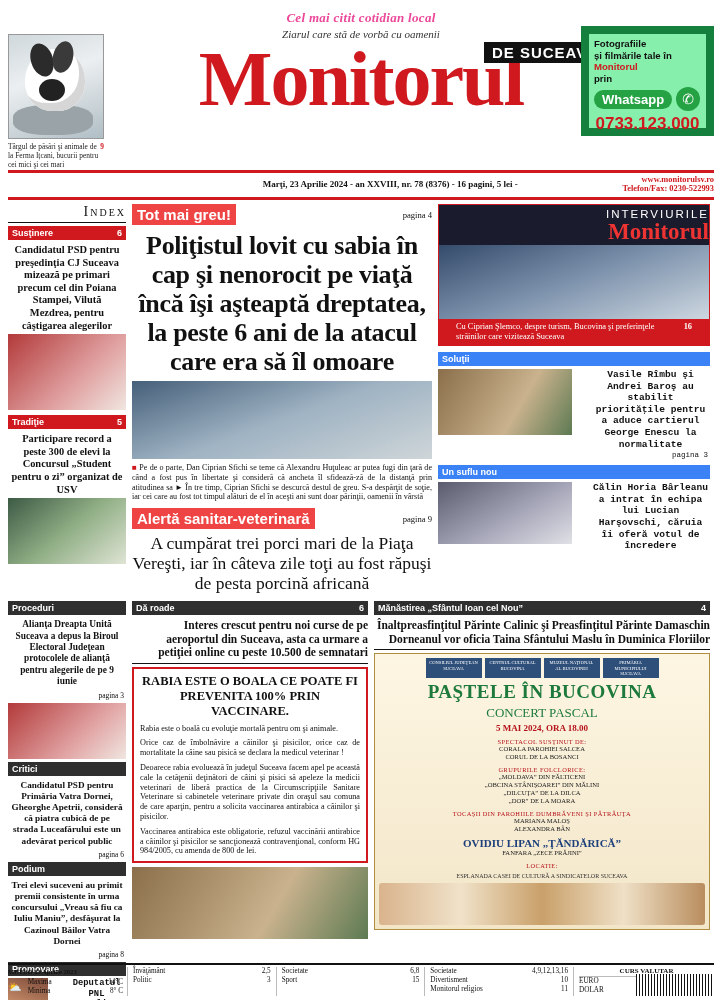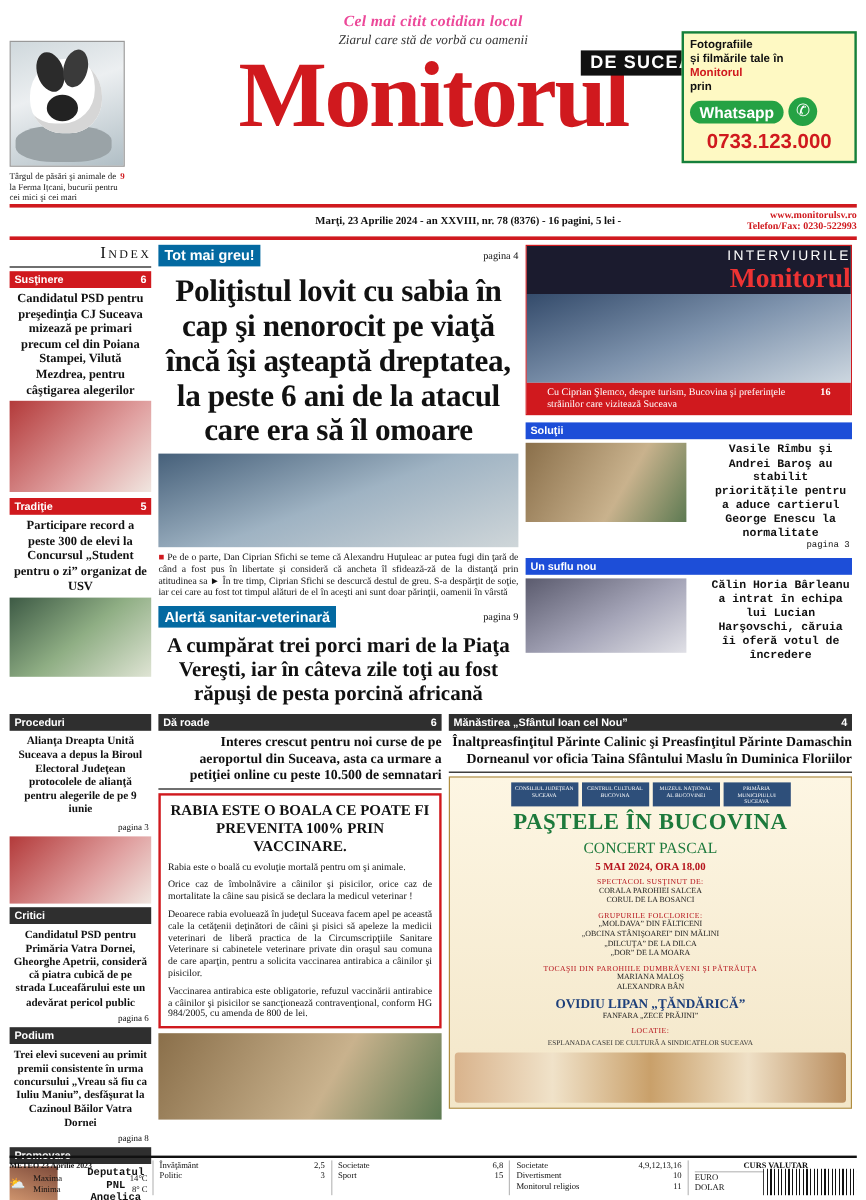--- a/index.html
+++ b/index.html
@@ -45,22 +45,22 @@
   .rabbit-box .blob4 { position:absolute; left:30px; top:44px; width:26px; height:22px; background:#222; border-radius:50%; }
   .rabbit-box .blob5 { position:absolute; left:4px; top:70px; width:80px; height:30px; background:#9aa3a7; border-radius:40%; }
   .rabbit-cap {
     position:absolute; left:0; top:132px; width:96px;
     font-size:7.4px; line-height:9px; color:#222; font-family:"Liberation Serif", serif;
   }
   .rabbit-cap .pg { color:#d0191e; font-weight:bold; float:right; }
 
   
   .wa-box {
-    position:absolute; right:0; top:16px; width:146px; height:110px;
-    border:2px solid #15803d; padding:4px 5px; background:#fef9c3;
+    position:absolute; right:0; top:16px; width:133px; height:110px;
+    border:8px solid #15803d; padding:4px 5px; background:#86efac;
   }
   .wa-text { font-size:9.6px; line-height:11.5px; font-weight:bold; color:#111; font-family:"Liberation Sans", sans-serif; }
   .wa-text .red { color:#d0191e; }
   .wa-row { display:flex; align-items:center; gap:4px; margin-top:3px; }
   .wa-badge {
     background:#25a244; color:#fff; font-weight:bold; font-size:13px;
     border-radius:11px; padding:2px 8px; font-family:"Liberation Sans", sans-serif;
   }
   .wa-circle {
     width:24px; height:24px; border-radius:50%; background:#25a244;
@@ -83,53 +83,53 @@
 
   
   .index-head {
     text-align:right; font-variant:small-caps; font-size:14px; letter-spacing:2px;
     border-bottom:1px solid #111; padding-bottom:2px; margin-bottom:3px;
   }
   .sect-head {
     background:#d0191e; color:#fff; font-family:"Liberation Sans", sans-serif;
     font-size:9px; font-weight:bold; padding:2px 4px; display:flex; justify-content:space-between;
   }
-  .sect-head.gray { background:#1d4ed8; }
+  .sect-head.gray { background:#3b82f6; }
   .sect-head.dark { background:#2f2f2f; }
   .lead-sm {
     font-size:10.4px; line-height:12.6px; font-weight:bold; text-align:center;
     padding:4px 3px 2px 3px;
   }
   .photo {
     position:relative; overflow:hidden; background:#b9c4cc; border:0;
   }
   .ph-caption { font-size:7.5px; text-align:right; padding:1px 2px 0 0; }
   .art-b { background:linear-gradient(120deg,#8a6f4a,#c9b28d 60%,#5d7a52); }
   .art-c { background:linear-gradient(160deg,#46607a,#9fb3c3 50%,#cfd6d9); }
   .art-d { background:linear-gradient(200deg,#7d4a3a,#c98f6a 55%,#e3d7c8); }
   .art-e { background:linear-gradient(140deg,#3d5a45,#8fae84 50%,#dfe4d4); }
   .art-f { background:linear-gradient(150deg,#5b5b6e,#a5a5b8 55%,#e0e0e6); }
   .art-g { background:linear-gradient(135deg,#b33a3a,#e0a0a0 60%,#f0e6e0); }
   .art-h { background:linear-gradient(160deg,#344b6b,#7e93ad 50%,#cdd7e0); }
 
   
   .flag-red {
-    background:#0369a1; color:#fff; font-family:"Liberation Sans", sans-serif;
-    font-size:12px; font-weight:bold; padding:2px 5px; display:inline-block;
+    background:#ef4444; color:#fff; font-family:"Liberation Sans", sans-serif;
+    font-size:15px; font-weight:bold; padding:2px 5px; display:inline-block;
   }
   .flag-row { display:flex; justify-content:space-between; align-items:center; }
   .flag-row .pg { font-size:8.6px; color:#111; }
   .headline-main {
     font-size:26px; line-height:29px; font-weight:bold; text-align:center;
     margin:6px 0 5px 0; letter-spacing:-.3px;
   }
   .body-sm { font-size:8.1px; line-height:9.8px; text-align:justify; }
   .body-sm .sq { color:#d0191e; font-size:8px; }
   .headline-2 {
-    font-size:17.5px; line-height:20px; font-weight:bold; text-align:center; margin:4px 0 3px 0;
+    font-size:17.5px; line-height:20px; font-weight:normal; text-align:center; margin:4px 0 3px 0;
   }
 
   
   .interview-box { border:1px solid #d0191e; }
   .iv-top { background:#1b1b2e; color:#fff; text-align:right; padding:3px 0 1px 0; }
   .iv-top .t1 { font-family:"Liberation Sans", sans-serif; font-size:11.5px; letter-spacing:2px; }
   .iv-top .t2 { font-family:"Liberation Serif", serif; color:#e33; font-size:23px; font-weight:bold; line-height:24px; }
   .iv-photo { height:74px; }
   .iv-cap { background:#d0191e; color:#fff; font-size:8.4px; line-height:10px; padding:3px 17px; display:flex; justify-content:space-between; gap:6px; }
   .iv-cap .pg { font-weight:bold; }

